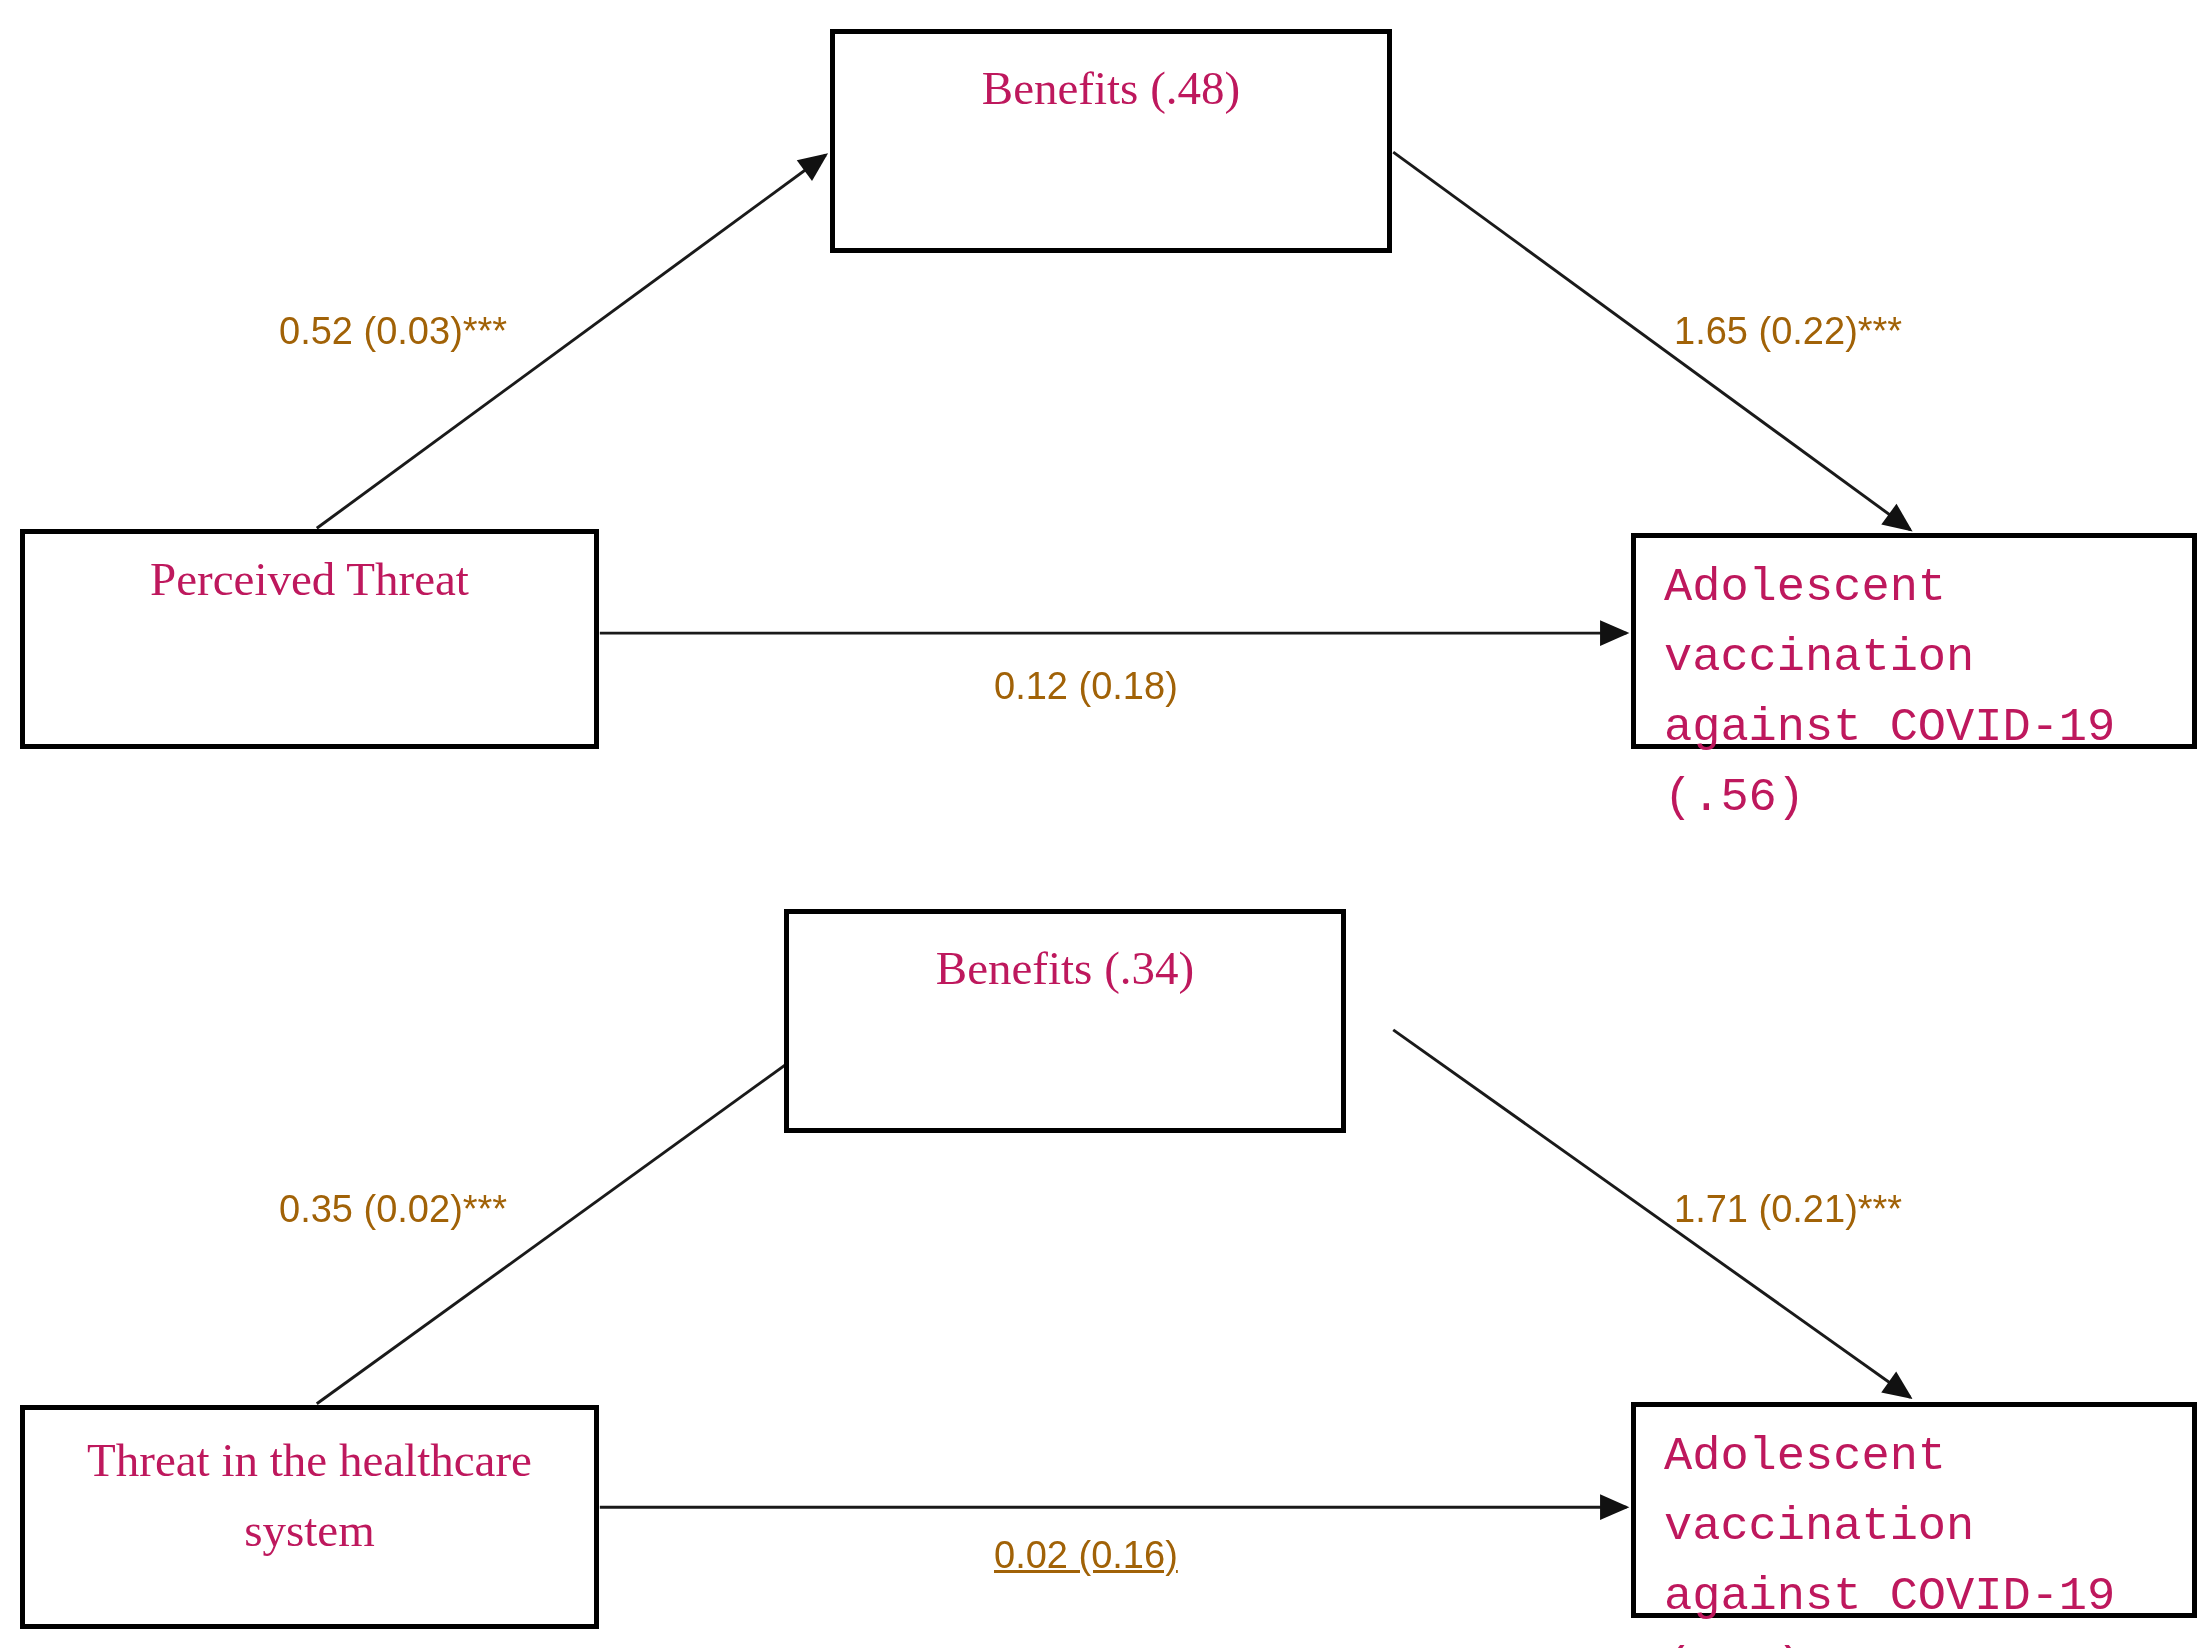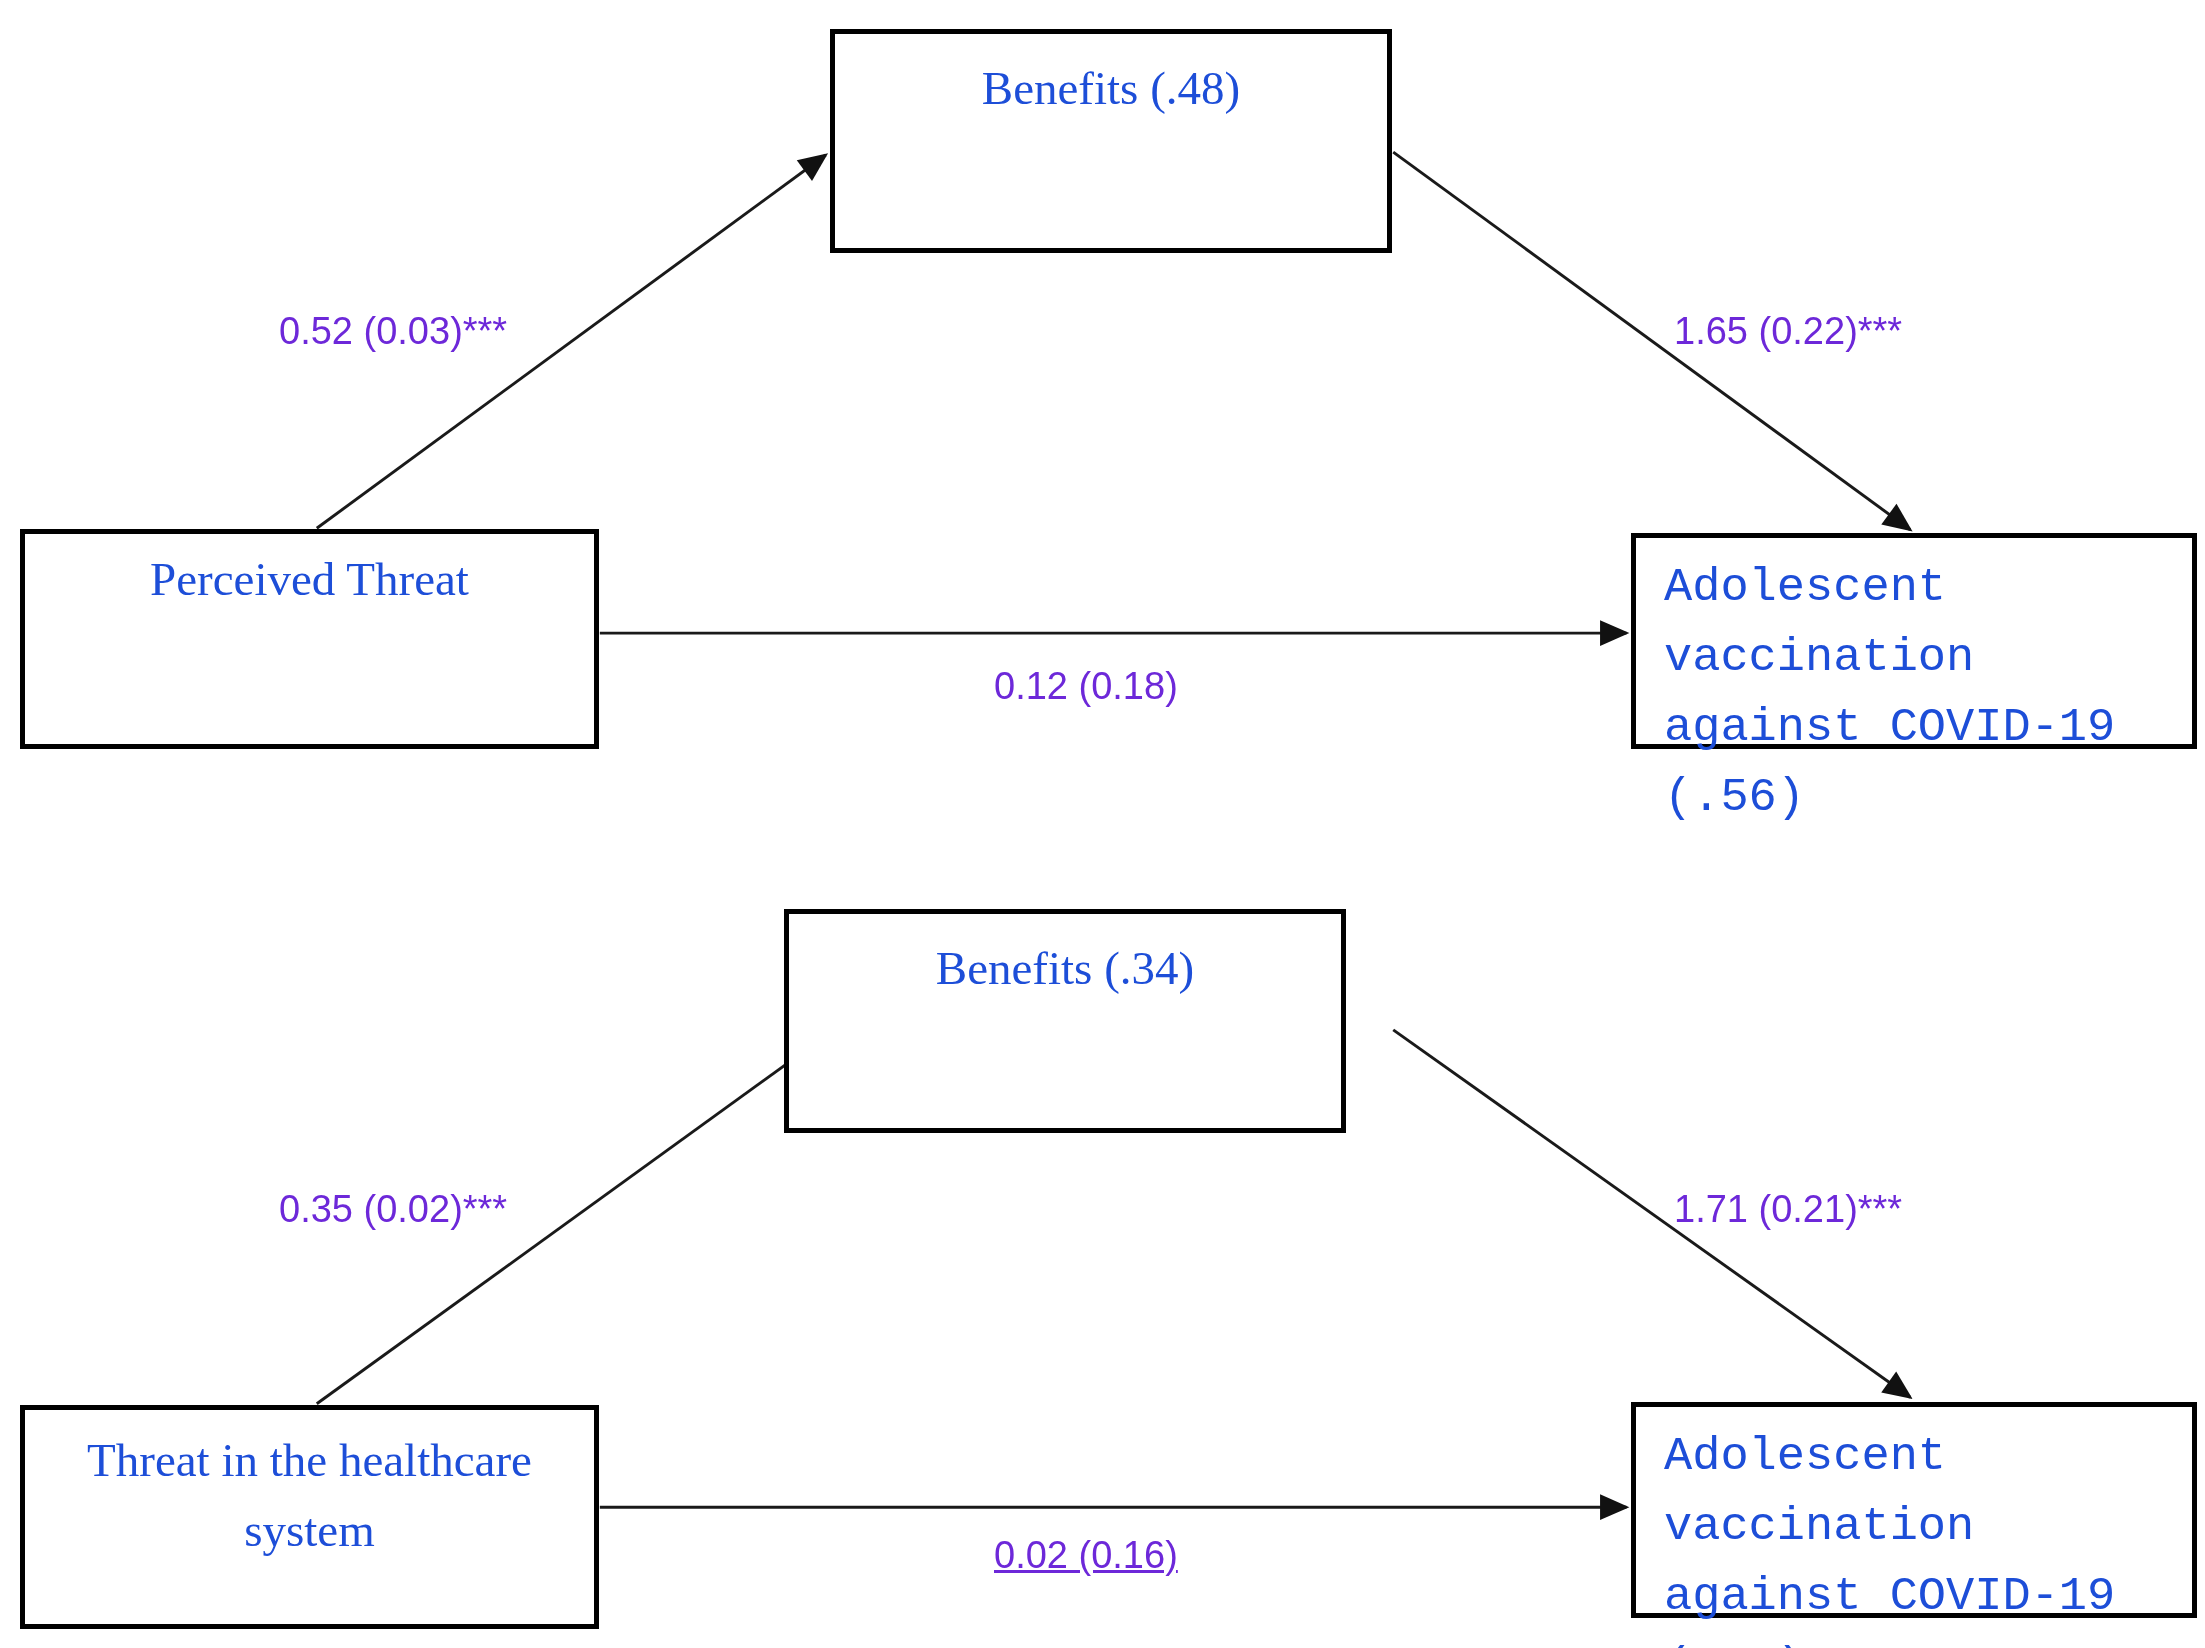--- a/index.html
+++ b/index.html
@@ -13,38 +13,38 @@
   #arrow-layer {
     position: absolute;
     left: 0; top: 0;
     width: 2205px; height: 1649px;
   }
   .node-box {
     position: absolute;
     box-sizing: border-box;
     background: #ffffff;
     border: 5.1px solid #000000;
-    color: #1d4ed8;
+    color: #be185d;
     font-family: "Liberation Serif", serif;
     font-size: 47px;
     line-height: 70px;
   }
   .node-box.centered { text-align: center; }
   .node-box.left-aligned { text-align: left; font-family: Liberation Mono, monospace; }
 
   #mediator-box-top    { left: 830px; top: 29px;   width: 562px; height: 224px; padding-top: 19px; }
   #predictor-box-top   { left: 20px;   top: 529px;  width: 579px; height: 220px; padding-top: 10.3px; }
   #outcome-box-top     { left: 1631px; top: 533px;  width: 566px; height: 216px; padding: 14.7px 10.3px 0 28px; }
   #mediator-box-bottom { left: 784px; top: 909px; width: 562px; height: 224px; padding-top: 19px; }
   #predictor-box-bottom{ left: 20px;   top: 1405px; width: 579px; height: 224px; padding: 14.7px 14.7px 0; }
   #outcome-box-bottom  { left: 1631px; top: 1402px; width: 566px; height: 216px; padding: 14.7px 10.3px 0 28px; }
 
   .path-label {
     position: absolute;
-    color: #6d28d9;
+    color: #a16207;
     font-family: "Liberation Sans", sans-serif;
     font-size: 38px;
     line-height: 45px;
     white-space: nowrap;
   }
   #path-a-label-top    { left: 279px;  top: 309px; }
   #path-b-label-top    { left: 1674px; top: 309px; }
   #path-c-label-top    { left: 994px; top: 664px; }
   #path-a-label-bottom { left: 279px;  top: 1187px; }
   #path-b-label-bottom { left: 1674px; top: 1187px; }

